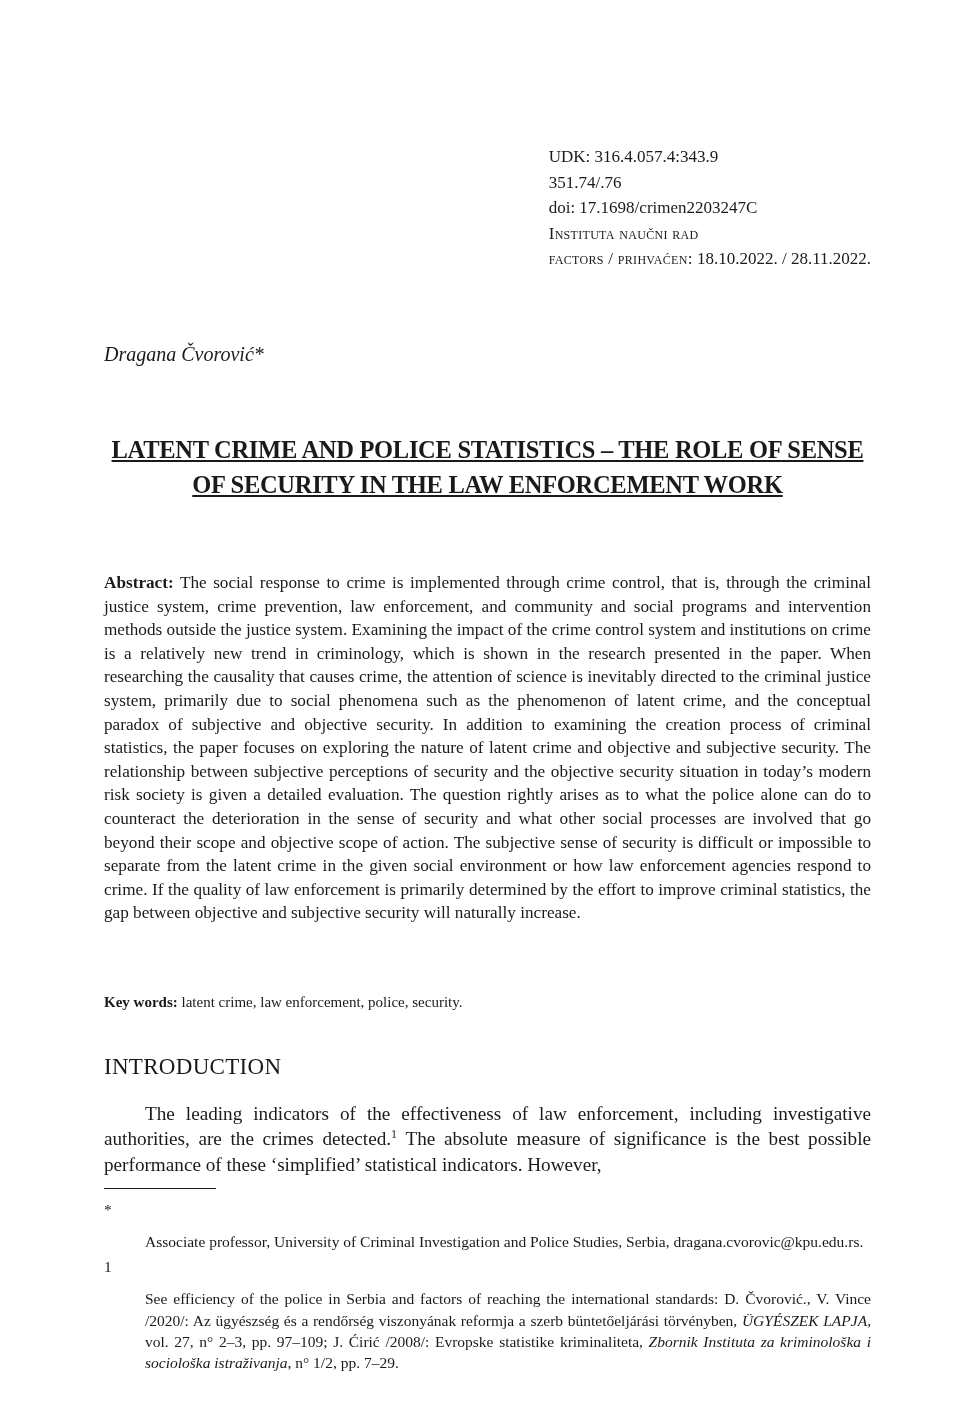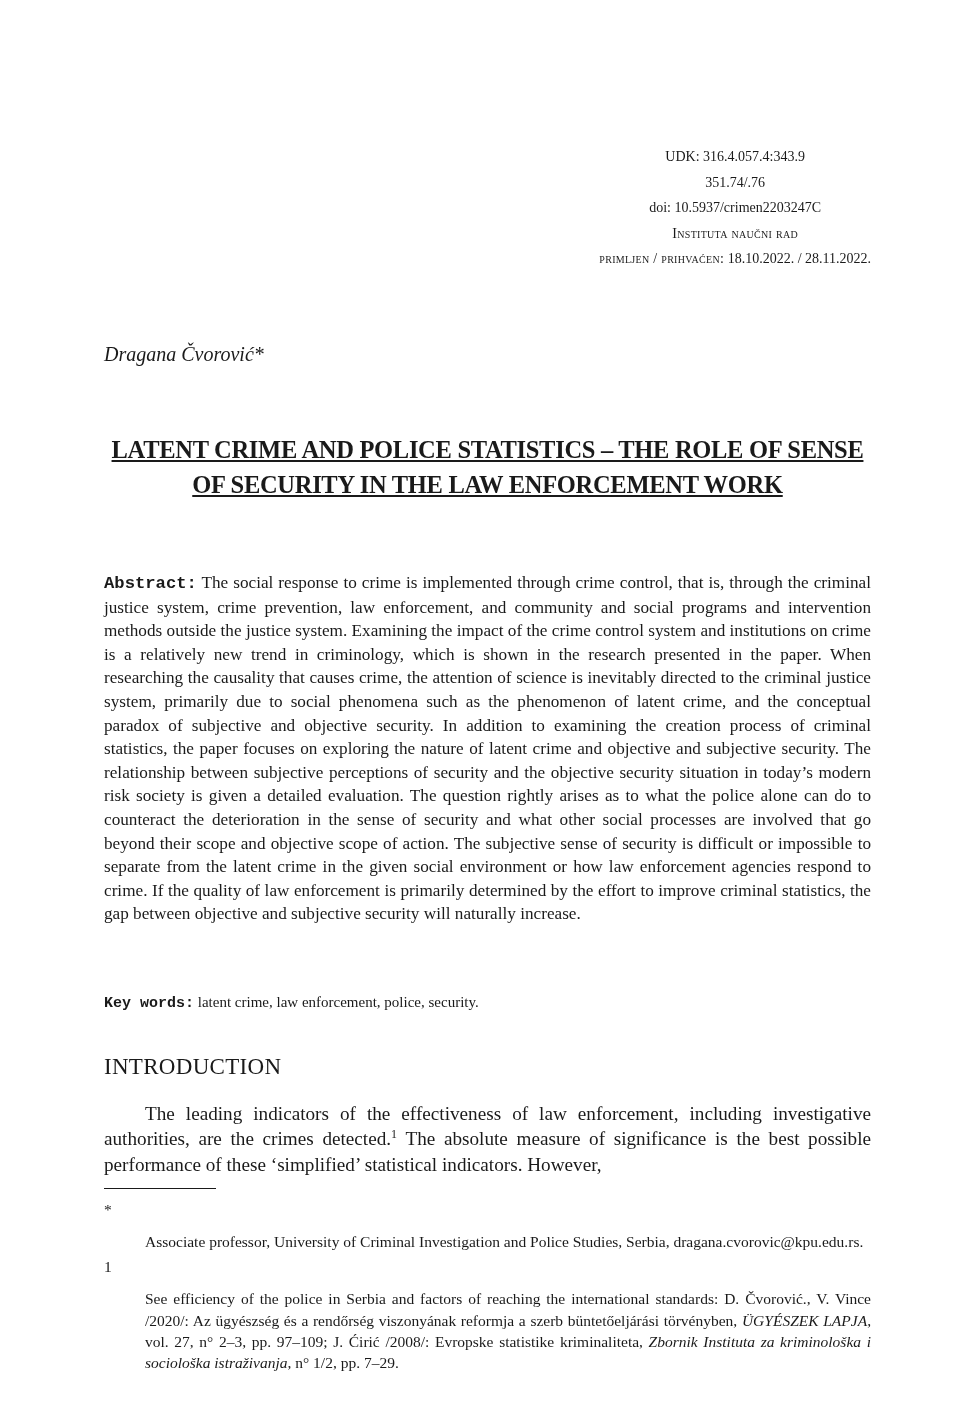--- a/index.html
+++ b/index.html
@@ -1,38 +1,38 @@
 <!DOCTYPE html>
 <html><head>
 <meta charset="utf-8">
 <style>
   html, body { margin: 0; padding: 0; background: #ffffff; }
   body {
     width: 975px; height: 1418px; position: relative; overflow: hidden;
     font-family: "Liberation Serif", "DejaVu Serif", serif; color: #1a1a1a;
   }
   .meta {
-    position: absolute; right: 104px; top: 144px; text-align: center;
-    font-size: 14px; line-height: 25.5px;
+    position: absolute; right: 104px; top: 144px; text-align: left;
+    font-size: 17px; line-height: 25.5px;
   }
   .meta .sc { font-variant: small-caps; letter-spacing: 0.3px; }
   .author {
     position: absolute; left: 104px; top: 343px;
     font-style: italic; font-size: 20px;
   }
   .title {
     position: absolute; left: 104px; right: 104px; top: 432px;
     text-align: center; font-weight: bold; font-size: 24.5px; line-height: 35px;
     letter-spacing: -0.3px;
   }
   .abstract {
     position: absolute; left: 104px; right: 104px; top: 571px;
     font-size: 17.2px; line-height: 23.6px; text-align: justify;
   }
-  .abstract b, .keywords b { font-weight: bold; font-family: Liberation Mono, monospace; }
+  .abstract b, .keywords b { font-weight: bold; }
   .keywords {
     position: absolute; left: 104px; right: 104px; top: 991px;
     font-size: 15px; line-height: 23.6px;
   }
   .section-heading {
     position: absolute; left: 104px; right: 104px; top: 1054px;
     text-align: left; font-size: 23px; letter-spacing: 0.3px;
   }
   .body-text {
     position: absolute; left: 104px; right: 104px; top: 1101px;
@@ -51,23 +51,23 @@
   .fn .mark { width: 41px; flex: 0 0 41px; }
   .fn .txt { flex: 1; text-align: justify; margin-top: 32px; }
   .fn i { font-style: italic; }
 </style>
 </head>
 <body>
 
 <div class="meta">
   <div>UDK: 316.4.057.4:343.9</div>
   <div>351.74/.76</div>
-  <div>doi: 10.5937/crimen2203247C</div>
+  <div>doi: 17.1698/crimen2203247C</div>
   <div class="sc">Instituta naučni rad</div>
-  <div><span class="sc">primljen / prihvaćen:</span><span> 18.10.2022. / 28.11.2022.</span></div>
+  <div><span class="sc">factors / prihvaćen:</span><span> 18.10.2022. / 28.11.2022.</span></div>
 </div>
 
 <div class="author">Dragana Čvorović*</div>
 
 <h1 class="title" style="margin:0;text-decoration:underline;">LATENT CRIME AND POLICE STATISTICS – THE ROLE OF SENSE OF SECURITY IN THE LAW ENFORCEMENT WORK</h1>
 
 <div class="abstract">
   <b>Abstract:</b><span> The social response to crime is implemented through crime control, that is, through the criminal justice system, crime prevention, law enforcement, and community and social programs and intervention methods outside the justice system. Examining the impact of the crime control system and institutions on crime is a relatively new trend in criminology, which is shown in the research presented in the paper. When researching the causality that causes crime, the attention of science is inevitably directed to the criminal justice system, primarily due to social phenomena such as the phenomenon of latent crime, and the conceptual paradox of subjective and objective security. In addition to examining the creation process of criminal statistics, the paper focuses on exploring the nature of latent crime and objective and sub­jective security. The relationship between subjective perceptions of security and the objective security situation in today’s modern risk society is given a detailed evaluation. The question rightly arises as to what the police alone can do to counteract the deterioration in the sense of security and what other social processes are involved that go beyond their scope and objec­tive scope of action. The subjective sense of security is difficult or impossible to separate from the latent crime in the given social environment or how law enforcement agencies respond to crime. If the quality of law enforcement is primarily determined by the effort to improve criminal statistics, the gap between objective and subjective security will naturally increase.</span>
 </div>
 

